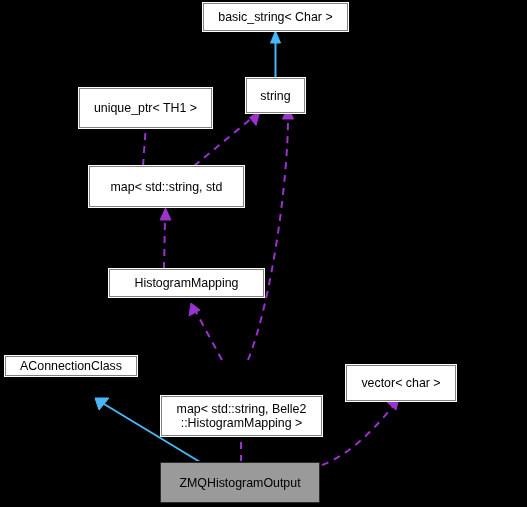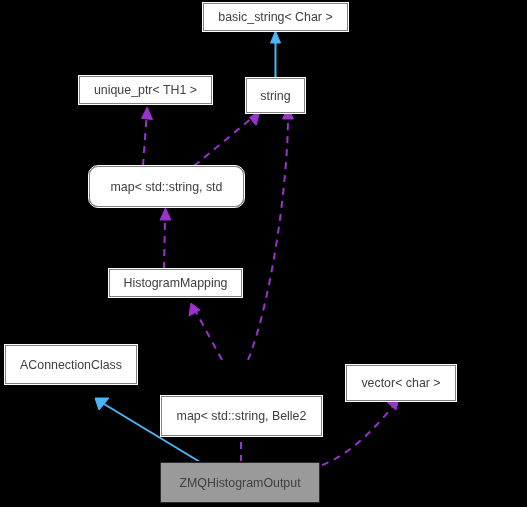--- a/index.html
+++ b/index.html
@@ -26,21 +26,21 @@
   .node-box {
     position: absolute;
     box-sizing: border-box;
     background: #ffffff;
     border: 1px solid #808080;
     outline: 1px solid #ffffff;
     display: flex;
     flex-direction: column;
     align-items: center;
     justify-content: center;
-    color: #404040;
+    color: #000000;
     font-size: 12.4px;
     line-height: 14px;
     text-align: center;
     white-space: nowrap;
   }
   .node-box.highlight {
     background: #9a9a9a;
     border: 1px solid #2b2b2b;
     outline: 1px solid #000000;
   }
@@ -91,37 +91,38 @@
           <path d="M 322,465 C 350,455 378,425 393,406" fill="none" stroke="#9a32cd" stroke-width="2" stroke-dasharray="7,6"></path>
           <polygon points="399,398 387,402 396,410" fill="#9a32cd" stroke="#9a32cd" stroke-width="1"></polygon>
         </g>
       </g>
   </svg>
 
   <div id="nodes-layer">
       <div class="node-box" style="left: 203px; top: 3px; width: 145px; height: 28px;">
         <span class="node-line">basic_string&lt; Char &gt;</span>
       </div>
-      <div class="node-box" style="left: 79px; top: 76px; width: 133px; height: 28px;">
+      <div class="node-box" style="left: 79px; top: 88px; width: 133px; height: 40px;">
         <span class="node-line">unique_ptr&lt; TH1 &gt;</span>
       </div>
       <div class="node-box" style="left: 246px; top: 78px; width: 59px; height: 35px;">
         <span class="node-line">string</span>
       </div>
-      <div class="node-box" style="left: 89px; top: 166px; width: 155px; height: 41px; border-radius: 9px;">
+      <div class="node-box" style="left: 89px; top: 166px; width: 155px; height: 41px;">
         <span class="node-line">map&lt; std::string, std</span>
       </div>
-      <div class="node-box" style="left: 109px; top: 269px; width: 133px; height: 28px;">
+      <div class="node-box" style="left: 109px; top: 269px; width: 155px; height: 28px;">
         <span class="node-line">HistogramMapping</span>
       </div>
-      <div class="node-box" style="left: 5px; top: 345px; width: 132px; height: 39px;">
+      <div class="node-box" style="left: 5px; top: 356px; width: 132px; height: 20px;">
         <span class="node-line">AConnectionClass</span>
       </div>
       <div class="node-box" style="left: 161px; top: 360px; width: 161px; height: 40px; margin-top: 36px;">
         <span class="node-line">map&lt; std::string, Belle2</span>
+        <span class="node-line">::HistogramMapping &gt;</span>
       </div>
       <div class="node-box" style="left: 346px; top: 365px; width: 110px; height: 36px;">
         <span class="node-line">vector&lt; char &gt;</span>
       </div>
       <div class="node-box highlight" style="left: 160px; top: 462px; width: 160px; height: 41px;">
         <span class="node-line">ZMQHistogramOutput</span>
       </div>
     </div>
 
 </div>

